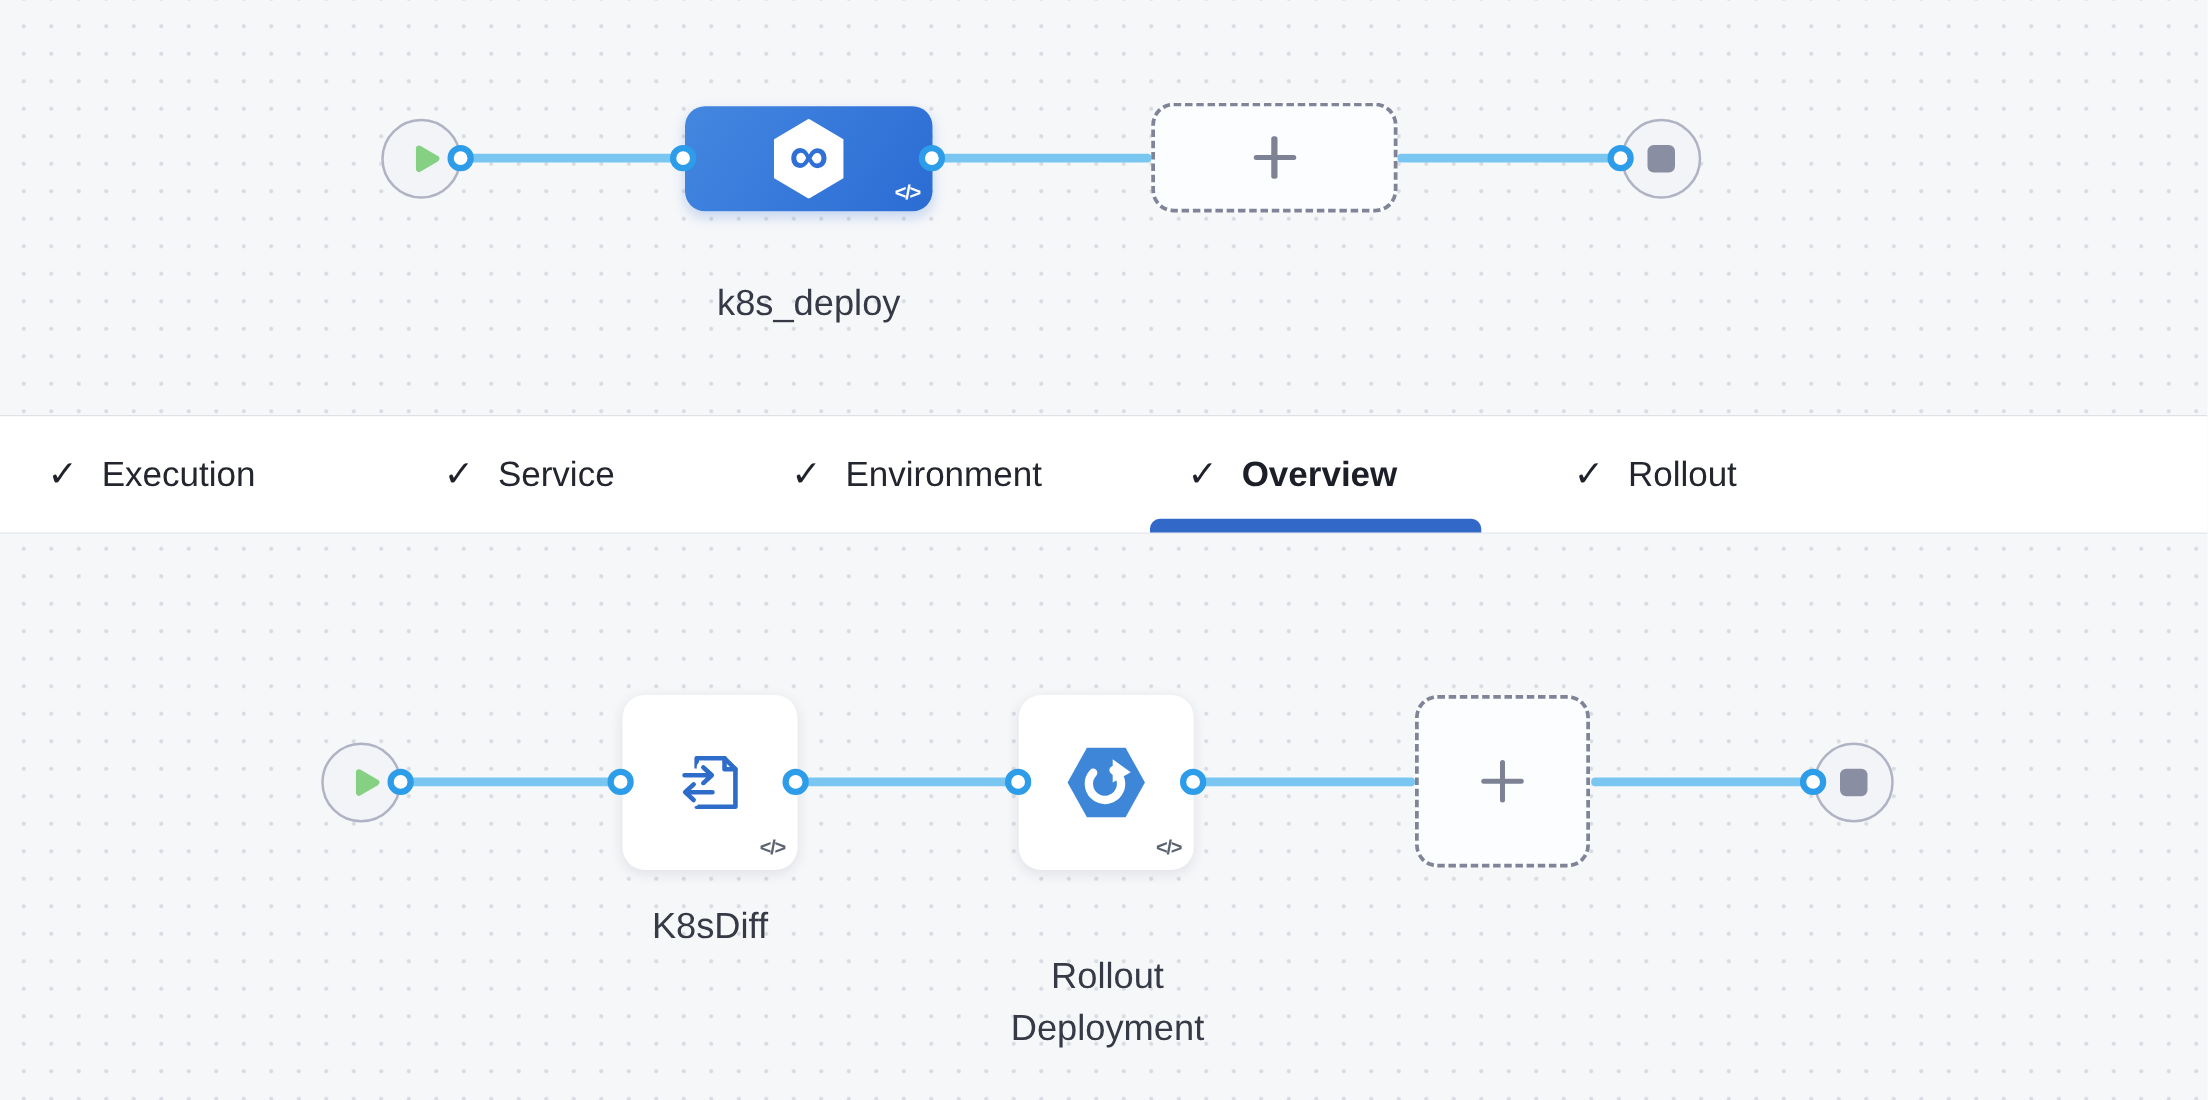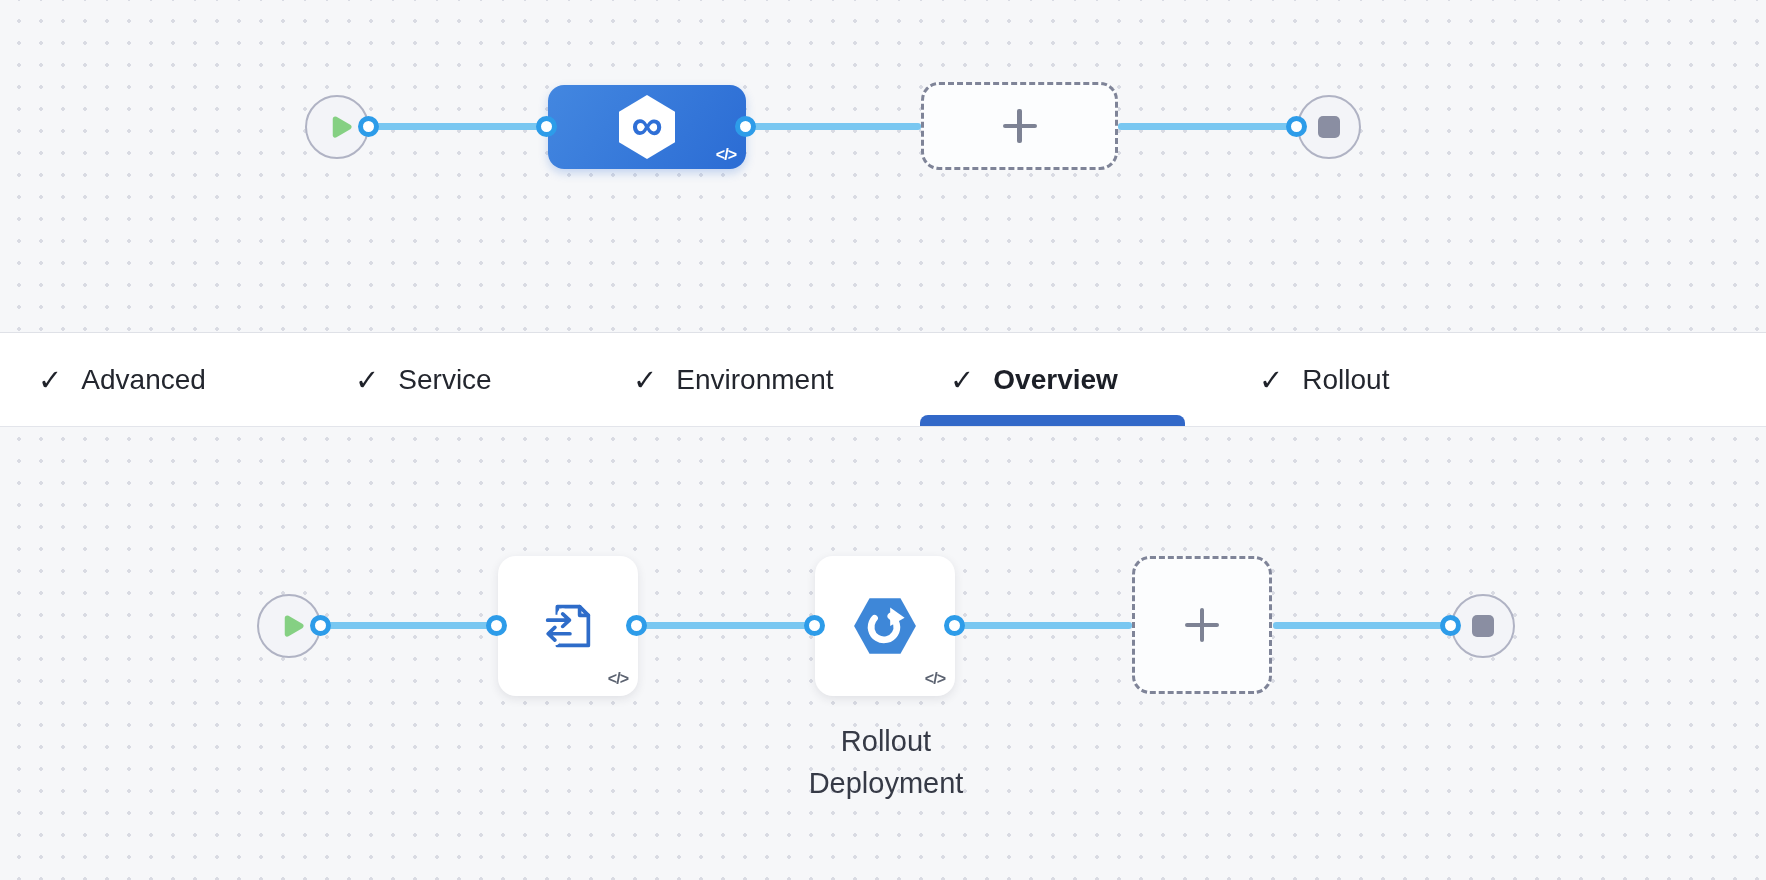--- a/index.html
+++ b/index.html
@@ -88,25 +88,26 @@
 
   <div class="terminal" style="left:1297px; top:95px;">
     <span class="stop-square"></span>
   </div>
 
   <div class="port" style="left:358px; top:116px;"></div>
   <div class="port" style="left:536px; top:116px;"></div>
   <div class="port" style="left:735px; top:116px;"></div>
   <div class="port" style="left:1286px; top:116px;"></div>
 
+  <div class="node-label" style="left:497px; top:222px; width:300px;">k8s_deploy</div>
 
   <div class="tab-bar">
     <div class="tab" style="left:38px;">
       <span class="check">✓</span>
-      <span class="tab-label">Advanced</span>
+      <span class="tab-label">Execution</span>
     </div>
     <div class="tab" style="left:355px;">
       <span class="check">✓</span>
       <span class="tab-label">Service</span>
     </div>
     <div class="tab" style="left:633px;">
       <span class="check">✓</span>
       <span class="tab-label">Environment</span>
     </div>
     <div class="tab active" style="left:950px;">
@@ -168,15 +169,16 @@
     <span class="stop-square"></span>
   </div>
 
   <div class="port" style="left:310px; top:615px;"></div>
   <div class="port" style="left:486px; top:615px;"></div>
   <div class="port" style="left:626px; top:615px;"></div>
   <div class="port" style="left:804px; top:615px;"></div>
   <div class="port" style="left:944px; top:615px;"></div>
   <div class="port" style="left:1440px; top:615px;"></div>
 
-  <div class="node-label" style="left:766px; top:720px; width:240px;">Rollout Deployment</div>
+  <div class="node-label" style="left:418px; top:720px; width:300px;">K8sDiff</div>
+  <div class="node-label" style="left:766px; top:760px; width:240px;">Rollout Deployment</div>
 
 </div>
 
 </body></html>

